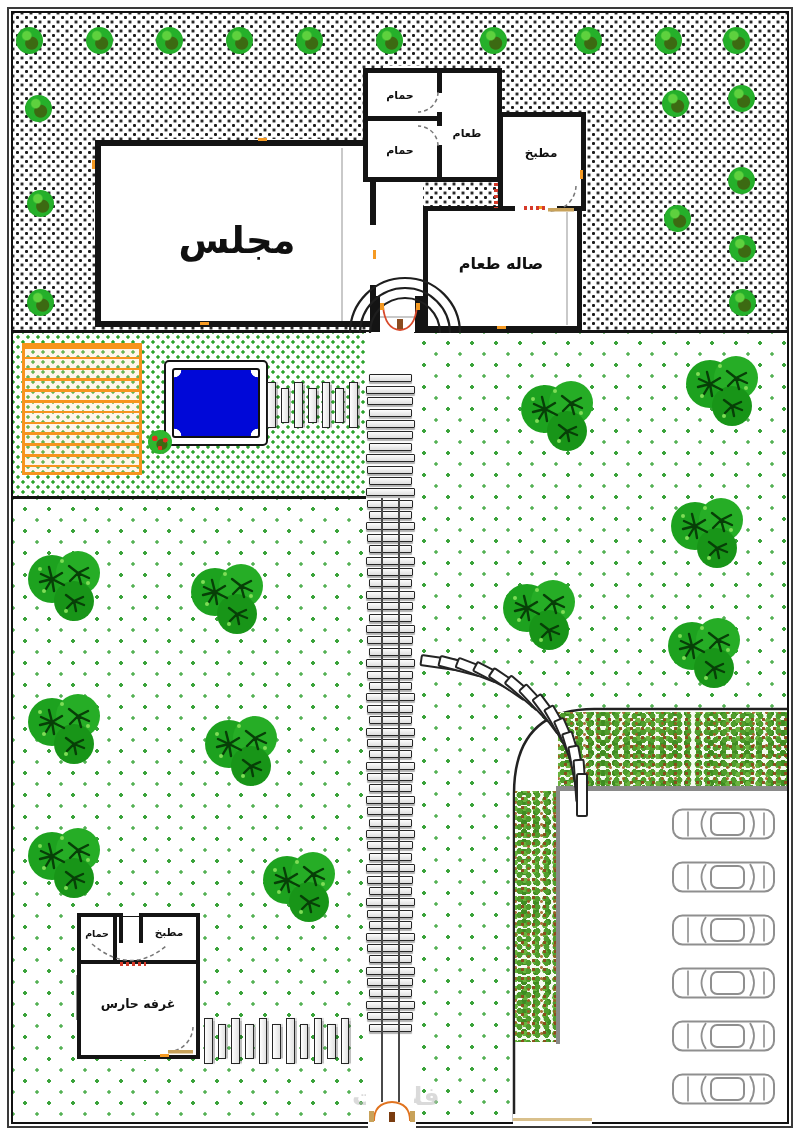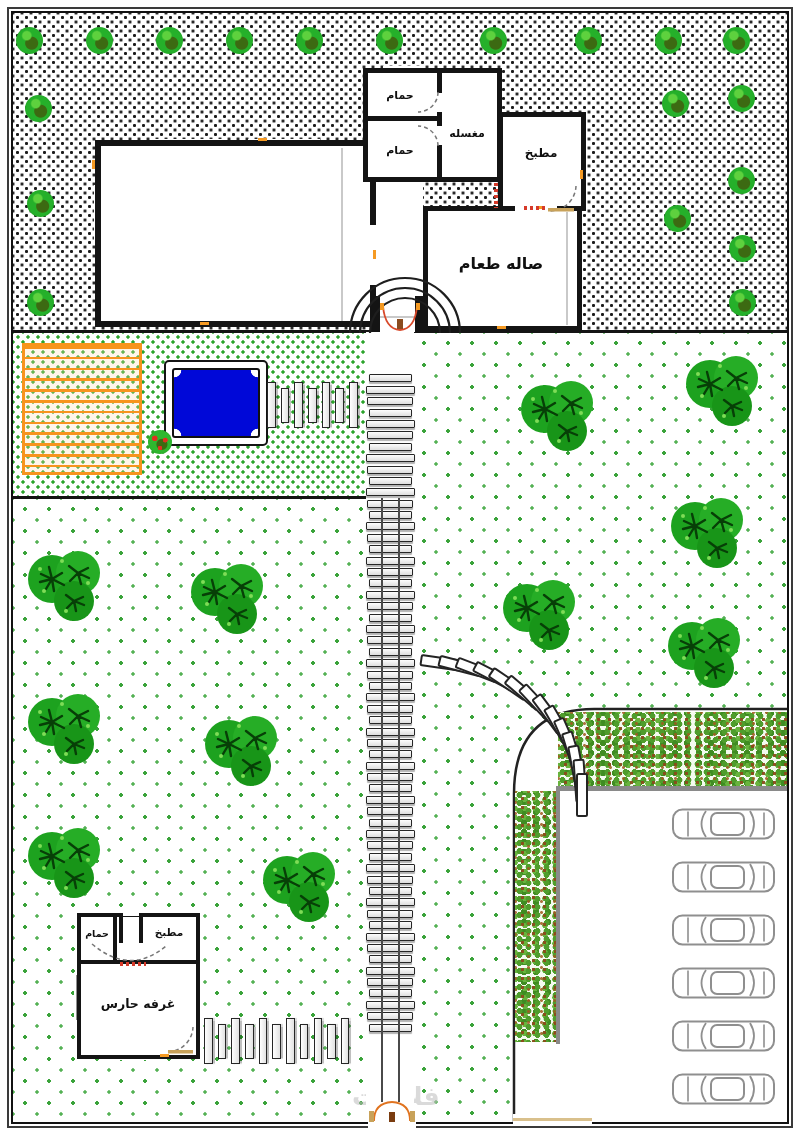--- a/index.html
+++ b/index.html
@@ -404,23 +404,24 @@
       <use href="#cs" transform="translate(549,714) rotate(53.5)"></use>
       <use href="#cs" transform="translate(559,726) rotate(60)"></use>
       <use href="#cs" transform="translate(567,739) rotate(66.5)"></use>
       <use href="#cs" transform="translate(573,753) rotate(73)"></use>
       <use href="#cs" transform="translate(577,767) rotate(79.5)"></use>
       <use href="#cs" transform="translate(580,781) rotate(86)"></use>
       <use href="#cs" transform="translate(582,795) rotate(90)"></use>
     </g>
   </svg>
 
+  <div class="lbl lbl-xl" style="left:237px;top:240px;">مجلس</div>
   <div class="lbl lbl-sm" style="left:400px;top:95px;">حمام</div>
   <div class="lbl lbl-sm" style="left:400px;top:150px;">حمام</div>
-  <div class="lbl lbl-sm" style="left:467px;top:133px;">مغسله</div>
+  <div class="lbl lbl-sm" style="left:467px;top:133px;">طعام</div>
   <div class="lbl lbl-sm" style="left:541px;top:153px;font-size:12px;">مطبخ</div>
   <div class="lbl lbl-md" style="left:501px;top:264px;">صاله طعام</div>
   <div class="lbl lbl-xs" style="left:97px;top:934px;">حمام</div>
   <div class="lbl lbl-xs" style="left:169px;top:932px;font-size:10.5px;">مطبخ</div>
   <div class="lbl lbl-sm" style="left:138px;top:1004px;font-size:12.5px;">غرفه حارس</div>
 
   <div class="frame-outer"></div>
   <div class="frame-inner"></div>
 
   <div class="gatewhite" style="left:368px;top:1103px;width:48px;height:26px;"></div>

